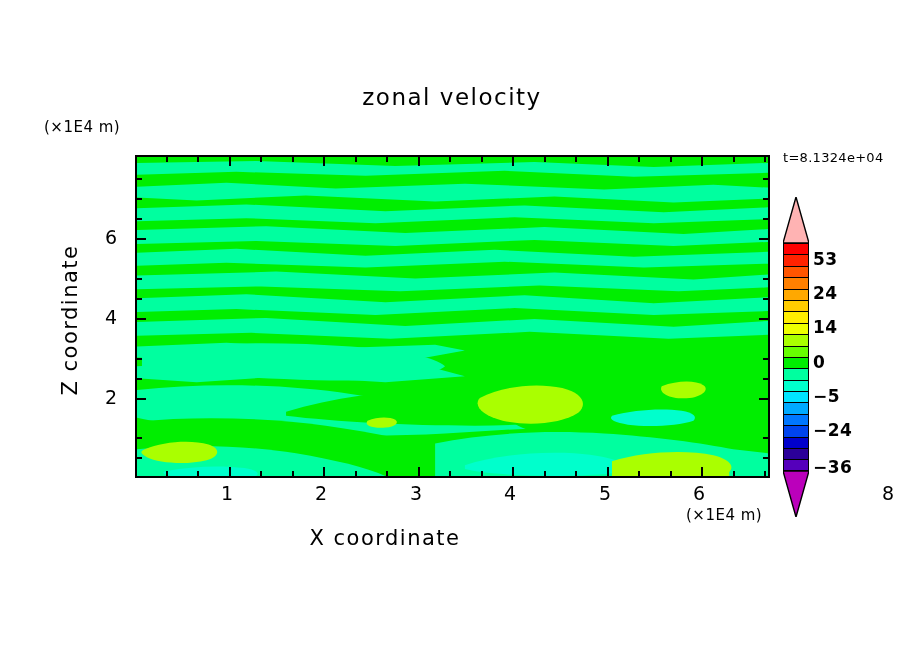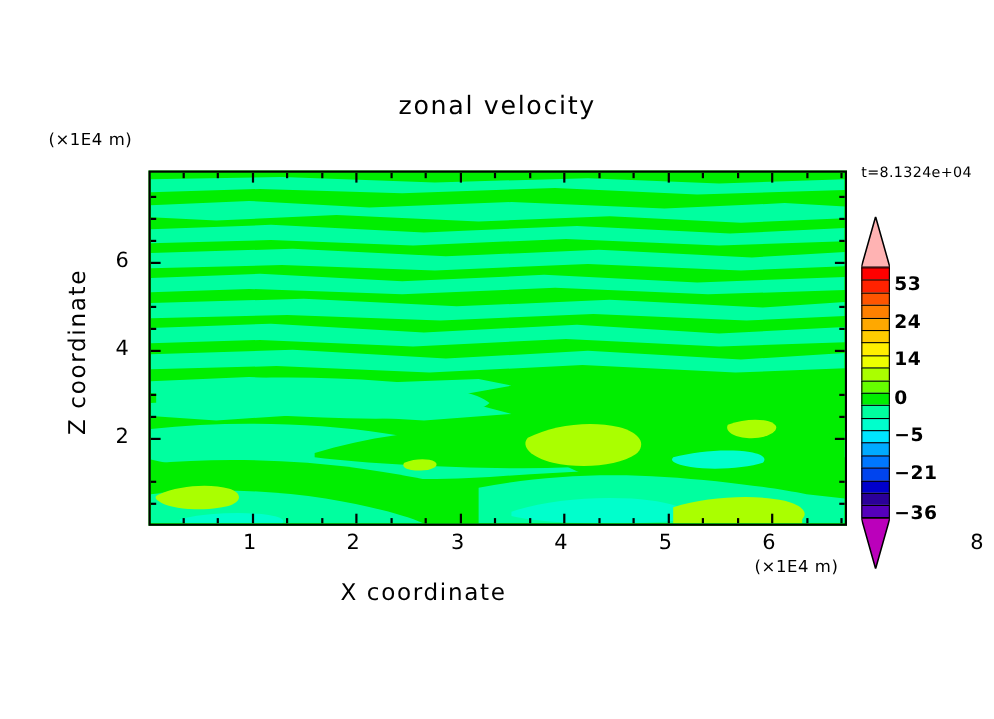--- a/index.html
+++ b/index.html
@@ -279,15 +279,15 @@
 
   <svg id="cap-bot" viewBox="0 0 26 46" preserveAspectRatio="none">
     <polygon points="0,0 26,0 13,46" fill="#bb00bb" stroke="#000" stroke-width="1.4"></polygon>
   </svg>
 
   <div class="cblabel" style="top:52px">53</div>
   <div class="cblabel" style="top:86px">24</div>
   <div class="cblabel" style="top:120px">14</div>
   <div class="cblabel" style="top:155px">0</div>
   <div class="cblabel" style="top:189px">−5</div>
-  <div class="cblabel" style="top:223px">−21</div>
+  <div class="cblabel" style="top:223px">−24</div>
   <div class="cblabel" style="top:260px">−36</div>
 </div>
 
 </body></html>

